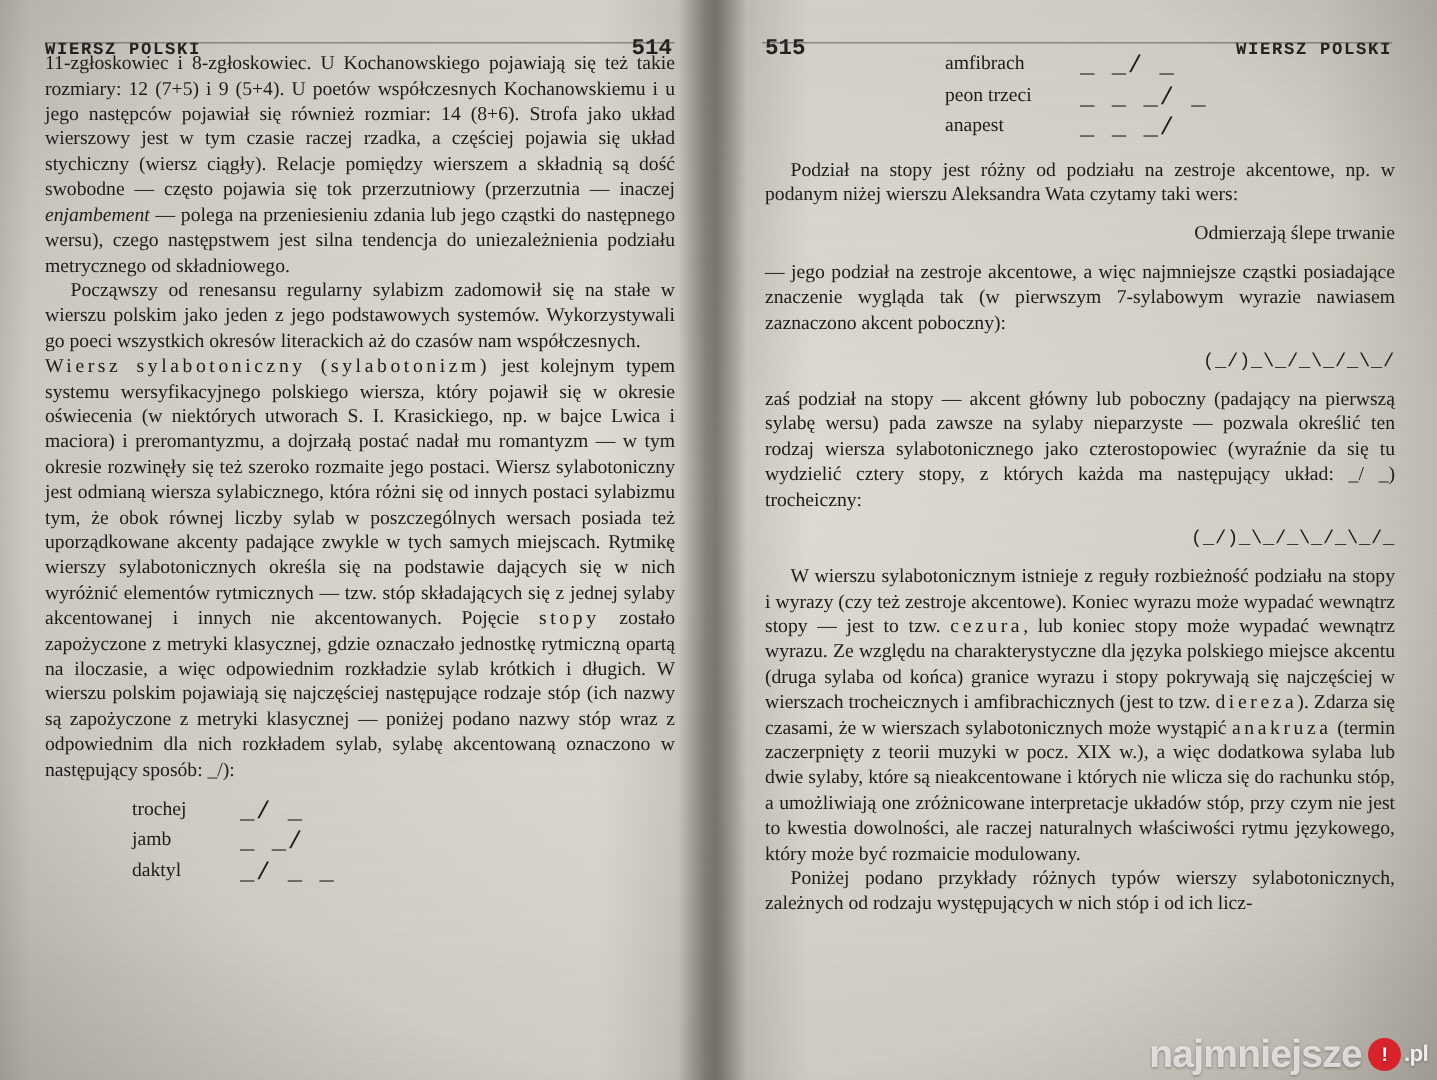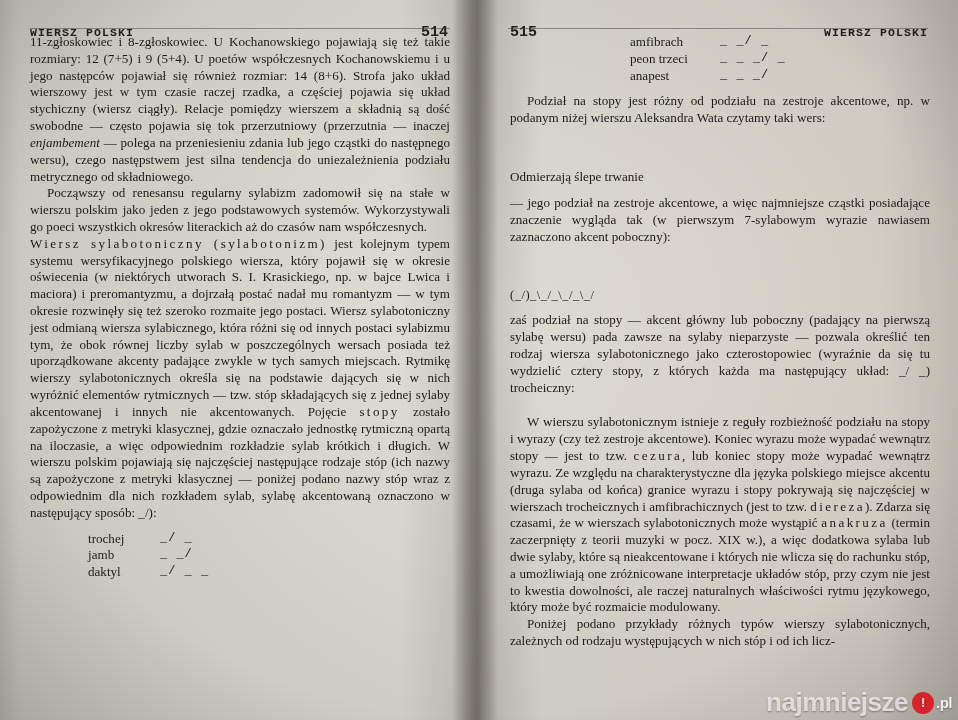--- a/index.html
+++ b/index.html
@@ -102,23 +102,22 @@
   p {
     margin: 0;
   }
   p.ind { text-indent: 17px; }
   p.noind { text-indent: 0; }
   .it { font-style: italic; }
   .sp {
     letter-spacing: 2.4px;
   }
   .center {
-    text-align: left;
+    text-align: right;
     text-indent: 0;
-    margin-top: 33px;
   }
   .blockgap { height: 9px; }
 
   
   .exlist {
     margin: 0;
     padding: 0;
     list-style: none;
   }
   .exline {
@@ -131,24 +130,24 @@
     padding-left: 58px;
     box-sizing: border-box;
   }
   .exname.r {
     padding-left: 120px;
     width: 200px;
   }
   .exmark {
     font-family: "Liberation Mono", monospace;
     letter-spacing: 1px;
-    font-size: 12px;
+    font-size: 16px;
   }
   .scan {
-    font-family: Liberation Serif, serif;
+    font-family: Liberation Mono, monospace;
     letter-spacing: 0.5px;
     font-size: 12.5px;
   }
 
   .watermark {
     position: absolute;
     right: 6px;
     bottom: 2px;
     font-family: "Liberation Sans", sans-serif;
     font-size: 26px;
@@ -253,20 +252,21 @@
 
       <p class="noind"><span>— jego podział na zestroje akcentowe, a więc najmniejsze cząstki posiadające znaczenie wygląda tak (w pierwszym 7-sylabowym wyrazie nawiasem zaznaczono akcent poboczny):</span></p>
 
       <div class="blockgap"></div>
       <p class="center scan">(_/)_\_/_\_/_\_/</p>
       <div class="blockgap"></div>
 
       <p class="noind"><span>zaś podział na stopy — akcent główny lub poboczny (padający na pierwszą sylabę wersu) pada zawsze na sylaby nieparzyste — pozwala określić ten rodzaj wiersza sylabotonicznego jako czterostopowiec (wyraźnie da się tu wydzielić cztery stopy, z których każda ma następujący układ: _/ _) trocheiczny:</span></p>
 
       <div class="blockgap"></div>
+      <p class="center scan">(_/)_\_/_\_/_\_/_</p>
       <div class="blockgap"></div>
 
       <p class="ind"><span>W wierszu sylabotonicznym istnieje z reguły rozbieżność podziału na stopy i wyrazy (czy też zestroje akcentowe). Koniec wyrazu może wypadać wewnątrz stopy — jest to tzw. <span class="sp">cezura</span>, lub koniec stopy może wypadać wewnątrz wyrazu. Ze względu na charakterystyczne dla języka polskiego miejsce akcentu (druga sylaba od końca) granice wyrazu i stopy pokrywają się najczęściej w wierszach trocheicznych i amfibrachicznych (jest to tzw. <span class="sp">diereza</span>). Zdarza się czasami, że w wierszach sylabotonicznych może wystąpić <span class="sp">anakruza</span> (termin zaczerpnięty z teorii muzyki w pocz. XIX w.), a więc dodatkowa sylaba lub dwie sylaby, które są nieakcentowane i których nie wlicza się do rachunku stóp, a umożliwiają one zróżnicowane interpretacje układów stóp, przy czym nie jest to kwestia dowolności, ale raczej naturalnych właściwości rytmu językowego, który może być rozmaicie modulowany.</span></p>
       <p class="ind"><span>Poniżej podano przykłady różnych typów wierszy sylabotonicznych, zależnych od rodzaju występujących w nich stóp i od ich licz-</span></p>
     </div>
   </div>
 
   <div class="gutter-shadow"></div>
   <div class="grain"></div>
 

